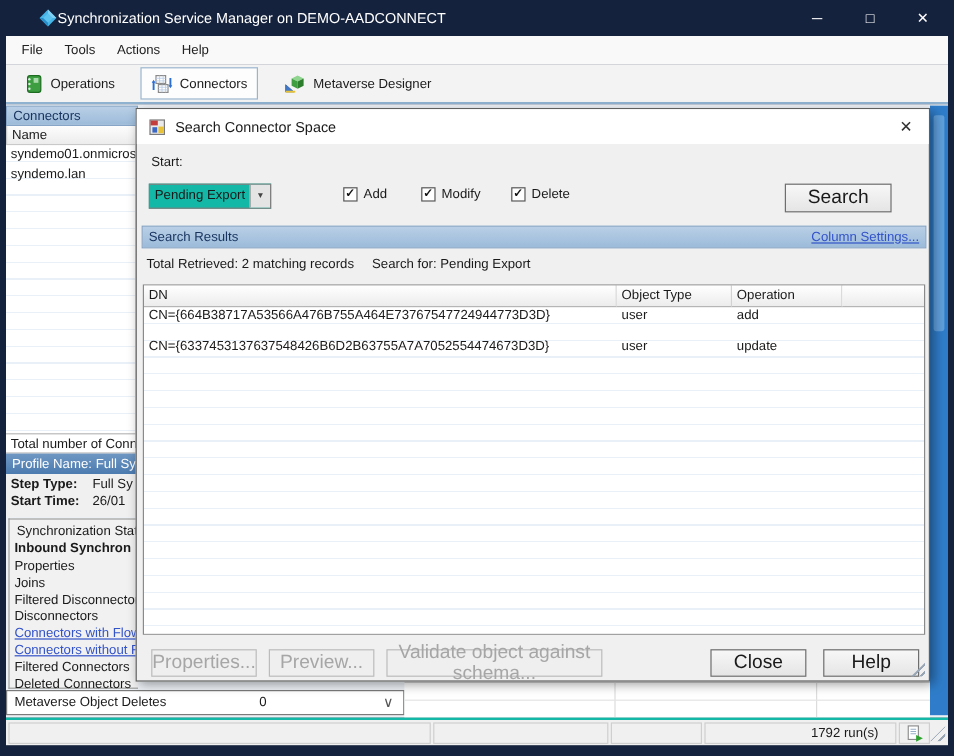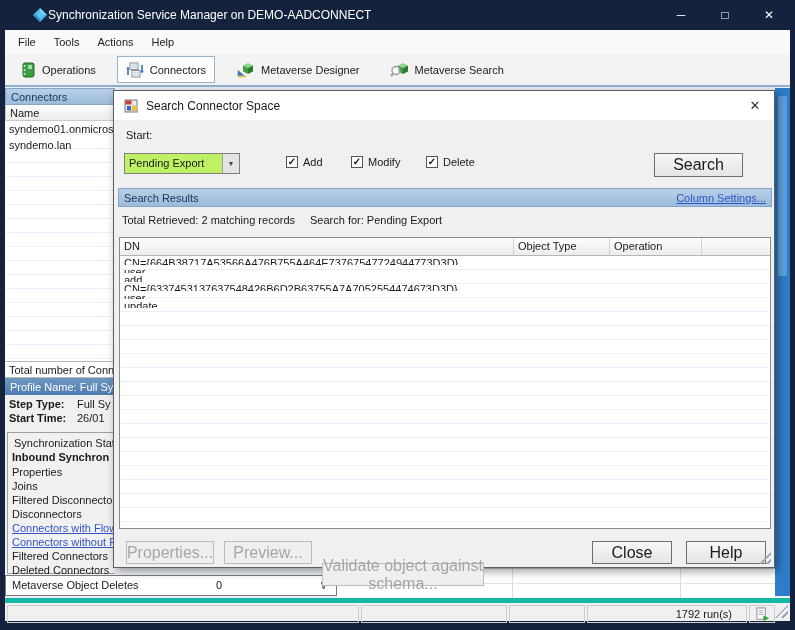--- a/index.html
+++ b/index.html
@@ -46,49 +46,49 @@
 
   
   .dialog { position: absolute; left: 108px; top: 3px; width: 662px; height: 478px; background: #f0f0f0;
             border: 1px solid #5f5f5f; box-shadow: 3px 3px 9px rgba(0,0,0,.4); }
   .dlg-titlebar { position: absolute; left: 0; top: 0; width: 100%; height: 29px; background: #fff;
                   display: flex; align-items: center; padding-left: 10px; }
   .dlg-title { margin-left: 8px; font-size: 12px; }
   .dlg-close { position: absolute; right: 8px; top: 5px; width: 22px; height: 20px; text-align: center;
                font-size: 13px; color: #333; line-height: 20px; cursor: pointer; }
 
-  .combo { position: absolute; left: 10px; top: 62px; width: 116px; height: 21px; background: #bef264;
+  .combo { position: absolute; left: 10px; top: 62px; width: 102px; height: 21px; background: #14b8a6;
            border: 1px solid #808080; text-decoration: underline; }
   .combo-text { position: absolute; left: 4px; top: 3px; white-space: nowrap; }
   .combo-btn { position: absolute; right: 0; top: 0; width: 17px; height: 19px; background: #e4e4e4;
                border-left: 1px solid #9f9f9f; text-align: center; font-size: 7px; line-height: 19px; color: #444; }
 
   .check-item { position: absolute; top: 65px; display: flex; align-items: center; gap: 5px; }
   .cb { width: 12px; height: 12px; background: #fff; border: 1px solid #555; font-size: 10px; font-weight: bold;
         line-height: 10px; text-align: center; color: #111; }
 
   .btn { background: linear-gradient(#f7f7f7, #e5e5e5); border: 1px solid #6e6e6e; text-align: center;
          font-size: 16px; color: #1a1a1a; display: flex; align-items: center; justify-content: center; }
   .btn.disabled { background: #efefef; border: 1px solid #bcbcbc; color: #a6a6a6; }
 
   .tbl { position: absolute; left: 5px; top: 146px; width: 652px; height: 292px; background: #fff;
          border: 1px solid #8a8a8a; }
   .tbl-head { display: flex; height: 18px; }
   .th { border-right: 1px solid #d2d2d2; border-bottom: 1px solid #b5b5b5; background: linear-gradient(#ffffff,#ececec);
         padding: 2px 4px; white-space: nowrap; overflow: hidden; }
-  .tr { display: flex; height: 26px; line-height: 14px; flex-direction: column; }
+  .tr { display: flex; height: 26px; line-height: 14px; }
   .td { padding: 0 4px; white-space: nowrap; overflow: hidden; }
   .c0 { width: 394px; } .c1 { width: 96px; } .c2 { width: 92px; } .c3 { width: 68px; border-right: none; }
 
   .grip { background: repeating-linear-gradient(135deg, transparent 0 3px, #98a5b5 3px 5px);
           clip-path: polygon(100% 0, 100% 100%, 0 100%); }
 
   
   .statusbar { position: absolute; left: 5px; top: 598px; width: 785px; height: 23px; background: #f0f0f0;
-               border-top: 5px solid #14b8a6; padding-left: 12px; }
+               border-top: 2px solid #14b8a6; padding-left: 12px; }
   .sb-panel { position: absolute; top: 2px; height: 18px; border: 1px solid #cfcfcf; }
 </style>
 </head>
 <body>
 
 <div class="window">
 
   <div class="titlebar">
     <span style="display:inline-flex">
       <svg width="16" height="16" viewBox="0 0 16 16">
@@ -147,34 +147,20 @@
           <polygon points="2,14.6 9,14.6 2,8.6" fill="#3f78c8" stroke="#2a5a9e" stroke-width=".6"></polygon>
           <rect x="2" y="13.6" width="8" height="1.6" fill="#e8c33a"></rect>
           <g transform="translate(7,1)">
             <polygon points="5,0 10,2.5 5,5 0,2.5" fill="#8fd48f"></polygon>
             <polygon points="0,2.5 5,5 5,11 0,8.5" fill="#3f9e3f"></polygon>
             <polygon points="10,2.5 5,5 5,11 10,8.5" fill="#2c7d2c"></polygon>
           </g>
         </svg>
       </span>
       <span>Metaverse Designer</span>
-    </div>
-    <div class="tool-btn">
-      <span style="display:inline-flex">
-        <svg width="19" height="16" viewBox="0 0 19 16">
-          <g transform="translate(8,1)">
-            <polygon points="5,0 10,2.5 5,5 0,2.5" fill="#8fd48f"></polygon>
-            <polygon points="0,2.5 5,5 5,11 0,8.5" fill="#3f9e3f"></polygon>
-            <polygon points="10,2.5 5,5 5,11 10,8.5" fill="#2c7d2c"></polygon>
-          </g>
-          <circle cx="6" cy="8.5" r="4" fill="rgba(255,255,255,.55)" stroke="#9a9a9a" stroke-width="1.4"></circle>
-          <line x1="3" y1="11.8" x2="1" y2="14" stroke="#9a9a9a" stroke-width="2"></line>
-        </svg>
-      </span>
-      <span>Metaverse Search</span>
     </div>
   </div>
 
   <div class="client">
 
     <div class="steel-header abs" style="left:0;top:1px;width:110px;height:17px">
       <span>Connectors</span>
     </div>
     <div class="col-header abs" style="left:0;top:18px;width:109px;height:16px">
       <span>Name</span>
@@ -285,21 +271,21 @@
           <div class="tr">
             <div class="td c0">CN={6337453137637548426B6D2B63755A7A7052554474673D3D}</div>
             <div class="td c1">user</div>
             <div class="td c2">update</div>
           </div>
         </div>
       </div>
 
       <div class="btn disabled abs" style="left:12px;top:450px;width:88px;height:23px">Properties...</div>
       <div class="btn disabled abs" style="left:110px;top:450px;width:88px;height:23px">Preview...</div>
-      <div class="btn disabled abs" style="left:208px;top:472px;width:162px;height:23px">Validate object against schema...</div>
+      <div class="btn disabled abs" style="left:208px;top:450px;width:180px;height:23px">Validate object against schema...</div>
       <div class="btn abs" style="left:478px;top:450px;width:80px;height:23px">Close</div>
       <div class="btn abs" style="left:572px;top:450px;width:80px;height:23px">Help</div>
 
       <div class="grip abs" style="right:3px;bottom:3px;width:12px;height:12px"></div>
     </div>
 
   </div>
 
   <div class="statusbar">
     <div class="sb-panel" style="left:2px;width:352px"></div>

